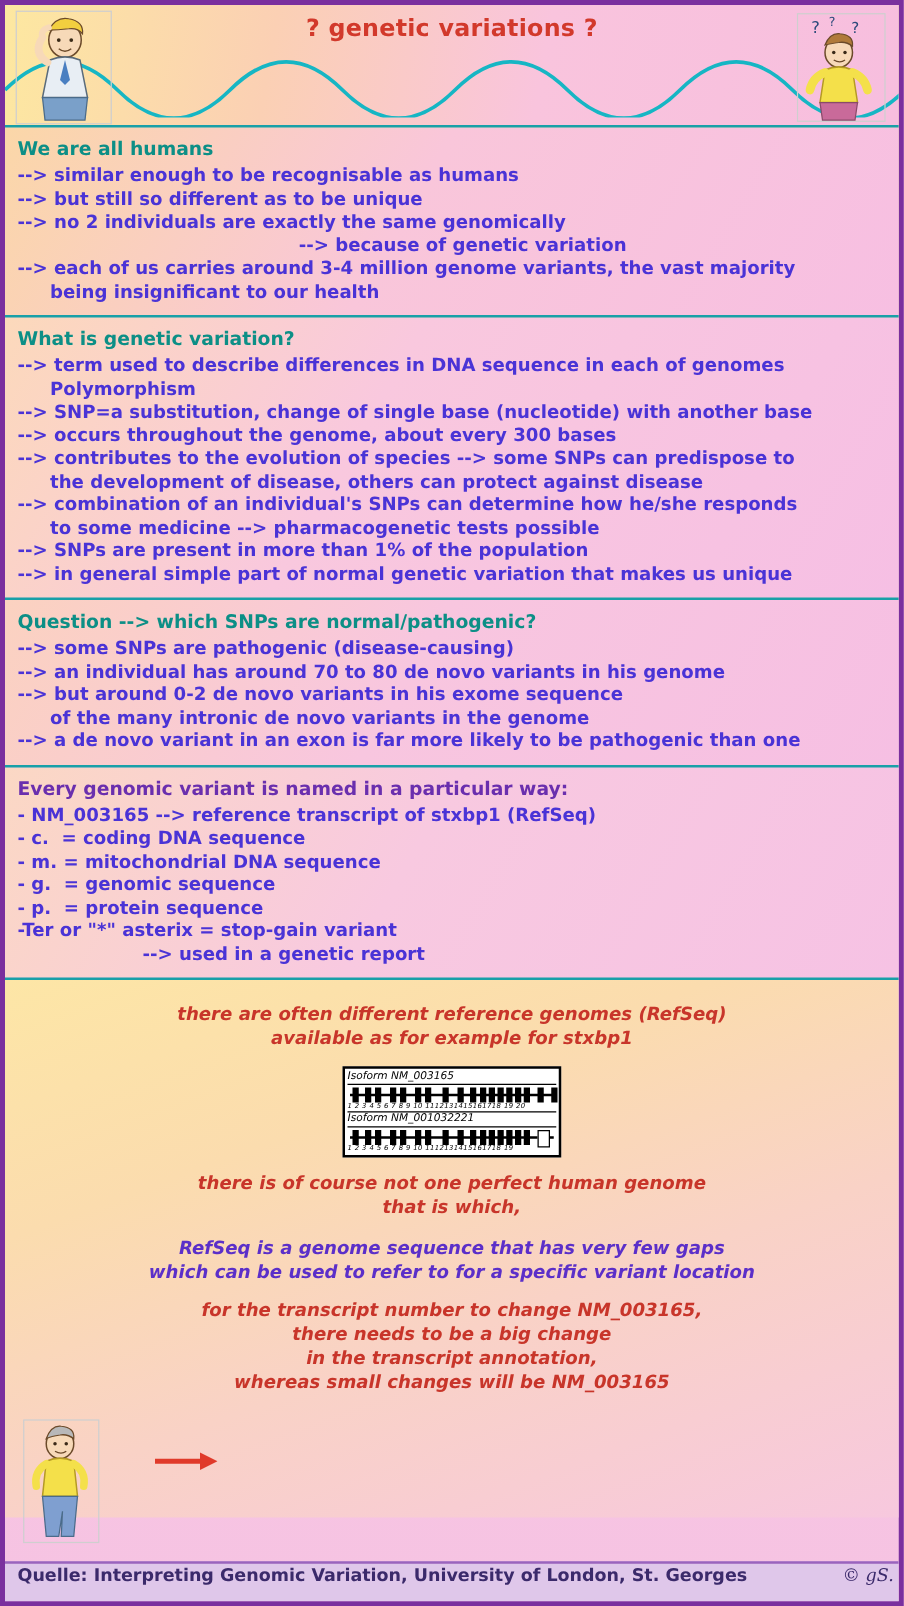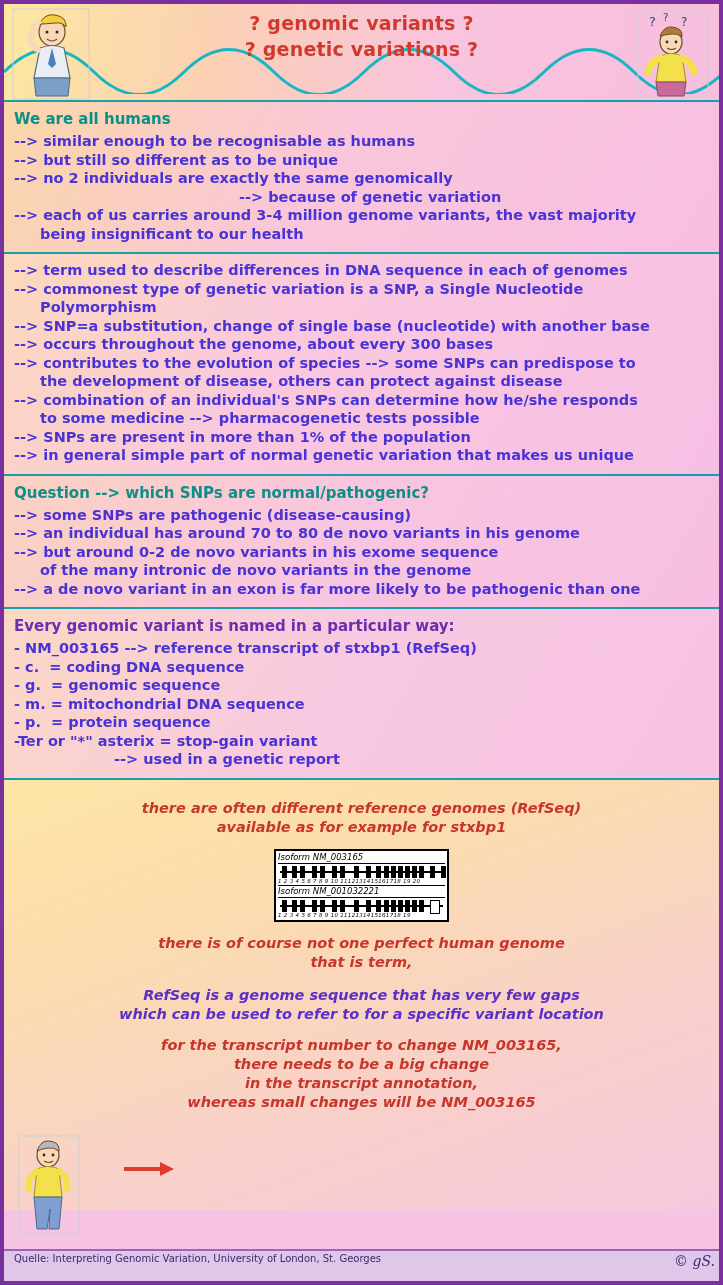--- a/index.html
+++ b/index.html
@@ -161,42 +161,41 @@
   .footer {
     position: absolute;
     left: 0; right: 0; bottom: 0;
     height: 30px;
     background: #dfc7ea;
     border-top: 2px solid #9a63bd;
   }
   .footer-src {
     position: absolute;
     left: 10px; top: 2px;
-    font-size: 10px;
-    font-weight: normal;
+    font-size: 14px;
+    font-weight: bold;
     color: #3b2a6b;
   }
   .footer-sig {
     position: absolute;
     right: 4px; top: 2px;
     font-size: 14px;
     color: #3b2a6b;
     font-style: italic;
     font-family: "DejaVu Serif", serif;
   }
 </style>
 </head>
 <body>
 
 <div class="page">
 
   <div class="header">
 
     <div class="header-titles">
-      <div class="t">? genomic variants ?</div>
       <div class="t">? genetic variations ?</div>
     </div>
 
     <svg class="wave" viewBox="0 0 723 56" preserveAspectRatio="none">
       <path d="M0,34 C30,4 60,4 90,34 C120,64 150,64 180,34 C210,4 240,4 270,34 C300,64 330,64 360,34 C390,4 420,4 450,34 C480,64 510,64 540,34 C570,4 600,4 630,34 C660,64 690,64 720,34" fill="none" stroke="#16b6c4" stroke-width="3"></path>
     </svg>
 
     <svg class="doodle doodle-left" width="78" height="92" viewBox="0 0 78 92">
       <rect x="1" y="1" width="76" height="90" fill="none" stroke="#cfcfcf" stroke-width="1"></rect>
       <ellipse cx="40" cy="24" rx="13" ry="14" fill="#f7d9b8" stroke="#6b4a2a" stroke-width="1.2"></ellipse>
@@ -232,22 +231,22 @@
     <div class="sec-head">We are all humans</div>
     <div class="line">--&gt; similar enough to be recognisable as humans</div>
     <div class="line">--&gt; but still so different as to be unique</div>
     <div class="line">--&gt; no 2 individuals are exactly the same genomically</div>
     <div class="line right-ind">--&gt; because of genetic variation</div>
     <div class="line">--&gt; each of us carries around 3-4 million genome variants, the vast majority</div>
     <div class="line indent">being insignificant to our health</div>
   </div>
 
   <div class="section sec-2">
+    <div class="sec-head">What is genetic variation?</div>
     <div class="line">--&gt; term used to describe differences in DNA sequence in each of genomes</div>
-    <div class="line">--&gt; commonest type of genetic variation is a SNP, a Single Nucleotide</div>
     <div class="line indent">Polymorphism</div>
     <div class="line">--&gt; SNP=a substitution, change of single base (nucleotide) with another base</div>
     <div class="line">--&gt; occurs throughout the genome, about every 300 bases</div>
     <div class="line">--&gt; contributes to the evolution of species --&gt; some SNPs can predispose to</div>
     <div class="line indent">the development of disease, others can protect against disease</div>
     <div class="line">--&gt; combination of an individual's SNPs can determine how he/she responds</div>
     <div class="line indent">to some medicine --&gt; pharmacogenetic tests possible</div>
     <div class="line">--&gt; SNPs are present in more than 1% of the population</div>
     <div class="line">--&gt; in general simple part of normal genetic variation that makes us unique</div>
   </div>
@@ -258,22 +257,22 @@
     <div class="line">--&gt; an individual has around 70 to 80 de novo variants in his genome</div>
     <div class="line">--&gt; but around 0-2 de novo variants in his exome sequence</div>
     <div class="line indent">of the many intronic de novo variants in the genome</div>
     <div class="line">--&gt; a de novo variant in an exon is far more likely to be pathogenic than one</div>
   </div>
 
   <div class="section sec-4">
     <div class="sec-head purple">Every genomic variant is named in a particular way:</div>
     <div class="line">- NM_003165 --&gt; reference transcript of stxbp1 (RefSeq)</div>
     <div class="line">- c.  = coding DNA sequence</div>
+    <div class="line">- m. = mitochondrial DNA sequence</div>
     <div class="line">- g.  = genomic sequence</div>
-    <div class="line">- m. = mitochondrial DNA sequence</div>
     <div class="line">- p.  = protein sequence</div>
     <div class="line">-Ter or "*" asterix = stop-gain variant</div>
     <div class="line center-ind">--&gt; used in a genetic report</div>
   </div>
 
   <div class="section sec-5" style="height:432px;font-style:italic;">
 
     <div class="red-block">
       <div>there are often different reference genomes (RefSeq)</div>
       <div>available as for example for stxbp1</div>
@@ -322,21 +321,21 @@
         <div class="iso-exon" style="left:127px"></div>
         <div class="iso-exon" style="left:134px"></div>
         <div class="iso-exon" style="left:141px"></div>
         <div class="iso-exon" style="left:152px;width:8px;border:1px solid #000;background:#fff;"></div>
       </div>
       <div class="iso-ticks">1  2 3   4 5  6 7   8   9  10 1112131415161718            19</div>
     </div>
 
     <div class="red-block">
       <div>there is of course not one perfect human genome</div>
-      <div>that is term,</div>
+      <div>that is which,</div>
     </div>
 
     <div class="purple-block">
       <div>RefSeq is a genome sequence that has very few gaps</div>
       <div>which can be used to refer to for a specific variant location</div>
     </div>
 
     <div class="red-block">
       <div>for the transcript number to change NM_003165,</div>
       <div>there needs to be a big change</div>

